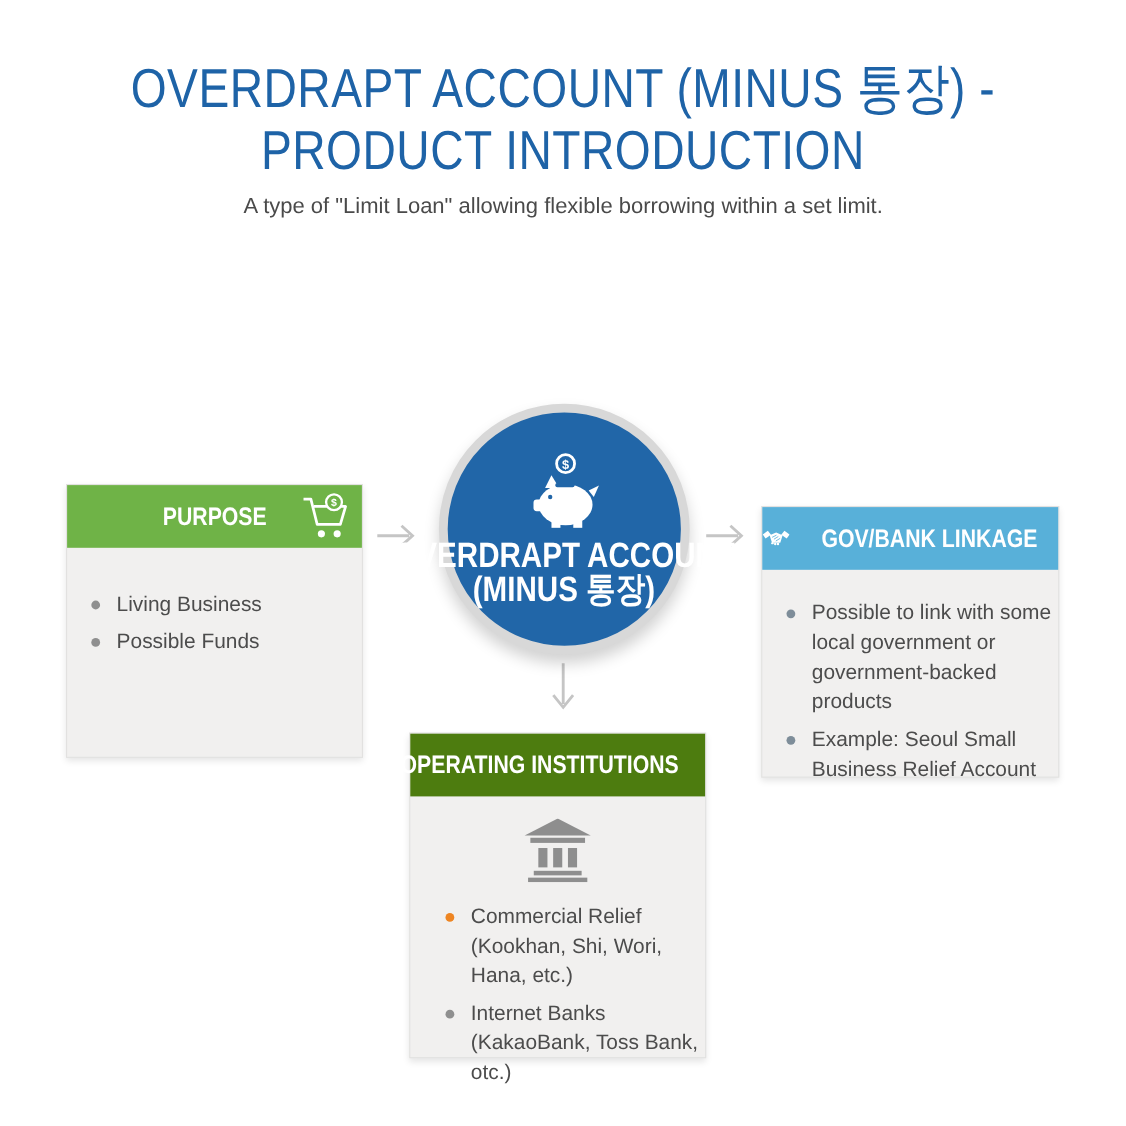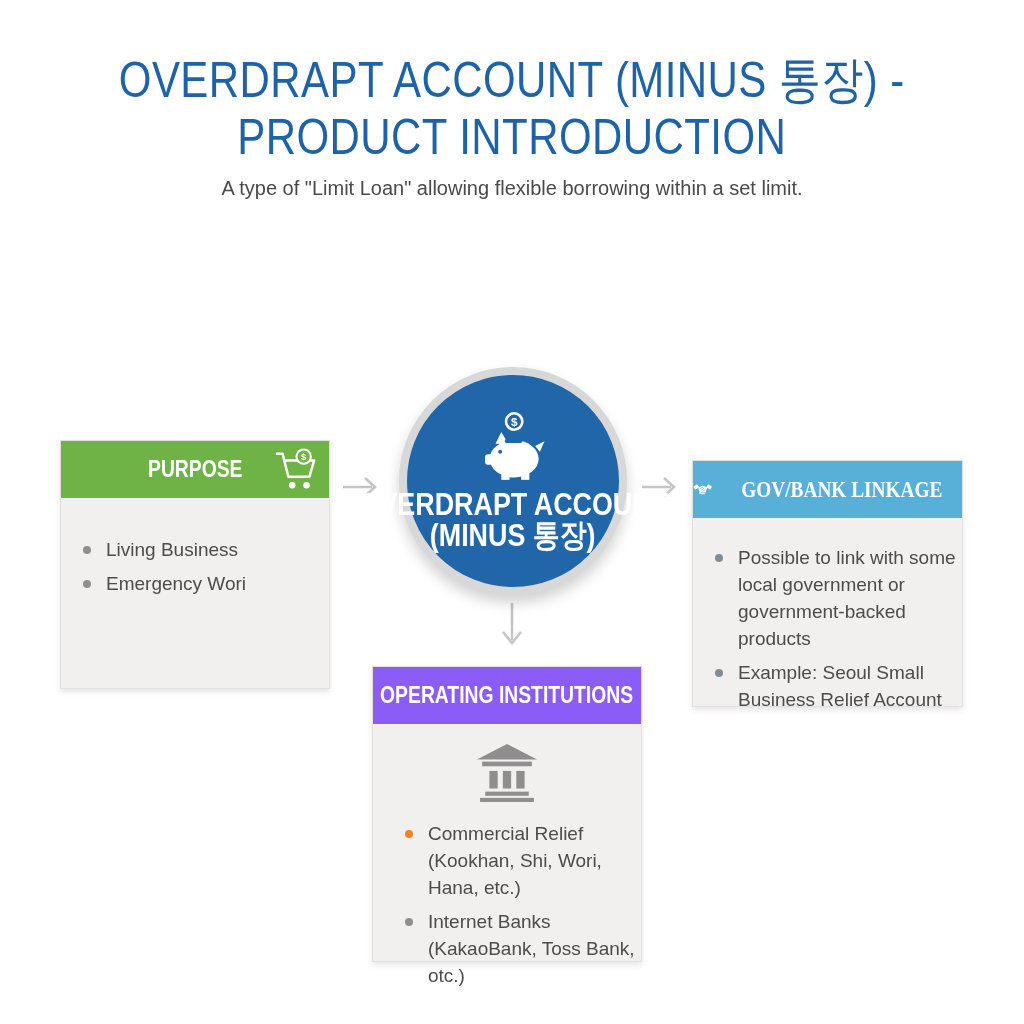--- a/index.html
+++ b/index.html
@@ -26,21 +26,21 @@
   
   .panel{position:absolute;background:#f1f0ef;border:1px solid #e2e1e0;
          box-shadow:0 3px 6px rgba(0,0,0,.10);box-sizing:border-box;}
   .panel-header{position:relative;display:flex;align-items:center;justify-content:center;
                 height:57px;color:#ffffff;font-weight:700;font-size:23px;}
   #panel-purpose{left:60px;top:440px;width:270px;height:249px;}
   #panel-linkage{left:692px;top:460px;width:271px;height:247px;}
   #panel-institutions{left:372px;top:666px;width:270px;height:296px;}
 
   .hdr-icon-right{position:absolute;right:10px;top:7px;}
-  .hdr-row{display:flex;align-items:center;gap:10px;justify-content:center;width:100%;font-family:Liberation Serif, serif;}
+  .hdr-row{display:flex;align-items:center;gap:10px;justify-content:center;width:100%;}
 
   ul.blist{list-style:none;margin:0;padding:0;color:#4c4c4c;font-size:19px;line-height:27px;}
   ul.blist li{position:relative;padding-left:31px;margin-bottom:7px;}
   ul.blist li::before{content:'';position:absolute;left:8px;top:10px;width:8px;height:8px;
                       border-radius:50%;background:#8f8f8f;}
   #panel-linkage ul.blist li::before{background:#7e8d99;}
   ul.blist li.accent::before{background:#ee8522;}
 
   #panel-purpose ul.blist{padding:38px 8px 0 14px;}
   #panel-linkage ul.blist{padding:26px 4px 0 14px;}
@@ -94,21 +94,21 @@
       <svg class="hdr-icon-right" width="46" height="44" viewBox="0 0 48 46">
         <path d="M3 6 L10 6 L16 30 L38 30 L43 13 L13 13" fill="none" stroke="#ffffff" stroke-width="2.6" stroke-linejoin="round"></path>
         <circle cx="20" cy="39" r="3.4" fill="#ffffff"></circle>
         <circle cx="35" cy="39" r="3.4" fill="#ffffff"></circle>
         <circle cx="32" cy="9" r="7.5" fill="#6fb347" stroke="#ffffff" stroke-width="2.2"></circle>
         <text x="32" y="13" text-anchor="middle" fill="#ffffff" font-size="10" font-weight="bold" font-family="'Liberation Sans',sans-serif">$</text>
       </svg>
     </div>
     <ul class="blist">
       <li>Living Business</li>
-      <li>Emergency Wori</li>
+      <li>Possible Funds</li>
     </ul>
   </div>
 
   <div class="panel" id="panel-linkage">
     <div class="panel-header" style="background-color: rgb(88, 176, 217);">
       <div class="hdr-row">
         <svg width="52" height="36" viewBox="0 0 60 40">
           <polygon points="1,10 12,2 19,11 7,19" fill="#ffffff"></polygon>
           <polygon points="59,10 48,2 41,11 53,19" fill="#ffffff"></polygon>
           <polygon points="16,12 30,6 44,12 39,28 21,28" fill="#ffffff"></polygon>
@@ -120,21 +120,21 @@
         <span class="cond">GOV/BANK LINKAGE</span>
       </div>
     </div>
     <ul class="blist">
       <li>Possible to link with some local government or government-backed products</li>
       <li>Example: Seoul Small Business Relief Account</li>
     </ul>
   </div>
 
   <div class="panel" id="panel-institutions">
-    <div class="panel-header" style="background-color: #8b5cf6;">
+    <div class="panel-header" style="background-color: #4d7c0f; justify-content: flex-end;">
       <span class="cond">OPERATING INSTITUTIONS</span>
     </div>
     <div class="bank-icon-wrap">
       <svg width="68" height="58" viewBox="0 0 64 56">
         <polygon points="32,0 61,15 3,15" fill="#8e8e8e"></polygon>
         <rect x="8" y="17" width="48" height="4.5" fill="#8e8e8e"></rect>
         <rect x="15" y="26" width="8" height="17" fill="#8e8e8e"></rect>
         <rect x="28" y="26" width="8" height="17" fill="#8e8e8e"></rect>
         <rect x="41" y="26" width="8" height="17" fill="#8e8e8e"></rect>
         <rect x="11" y="46" width="42" height="4" fill="#8e8e8e"></rect>

